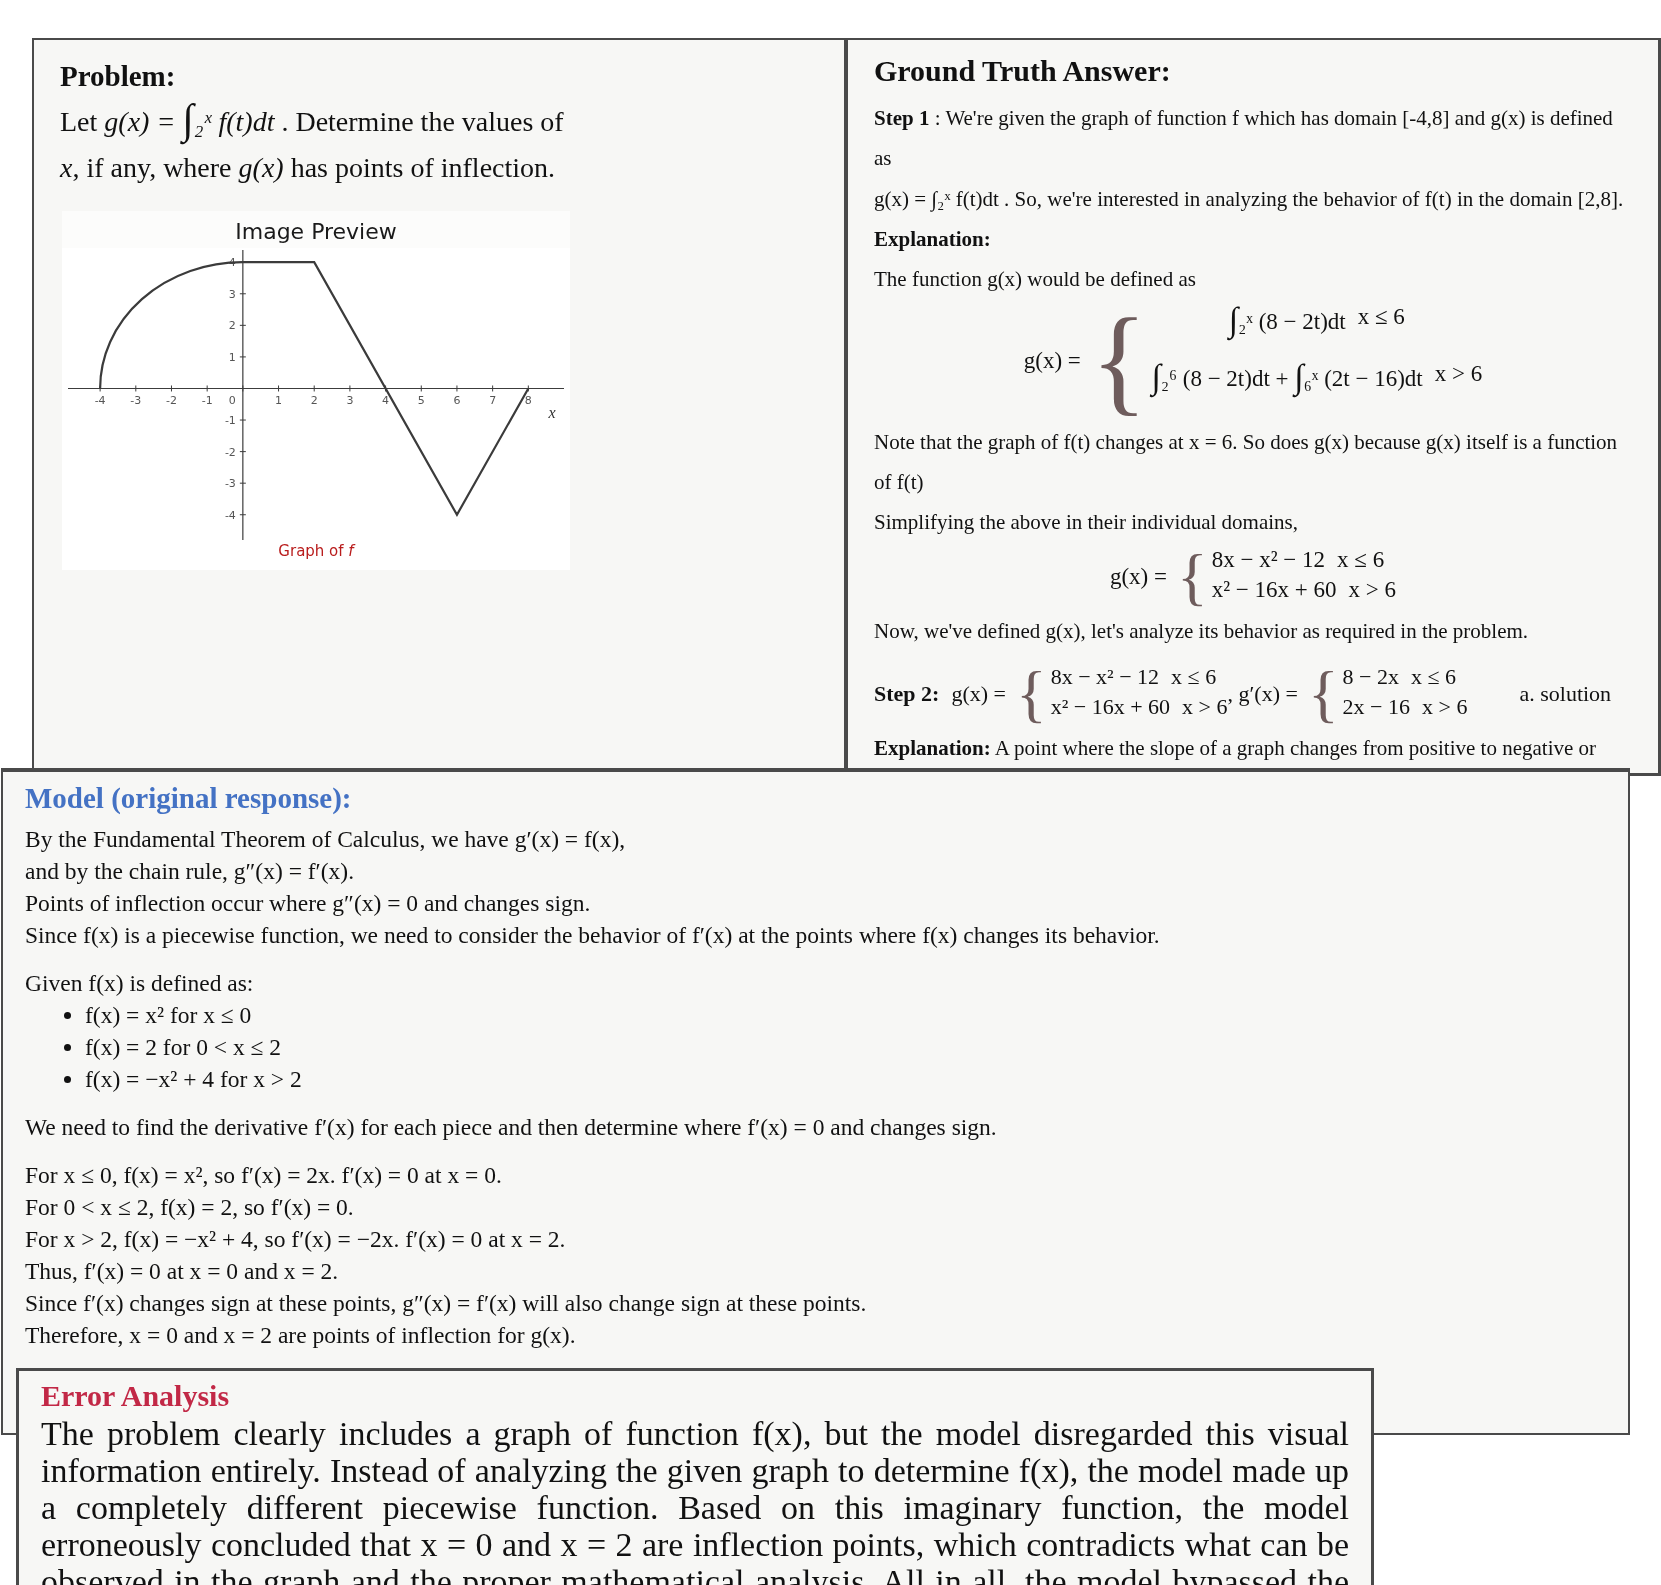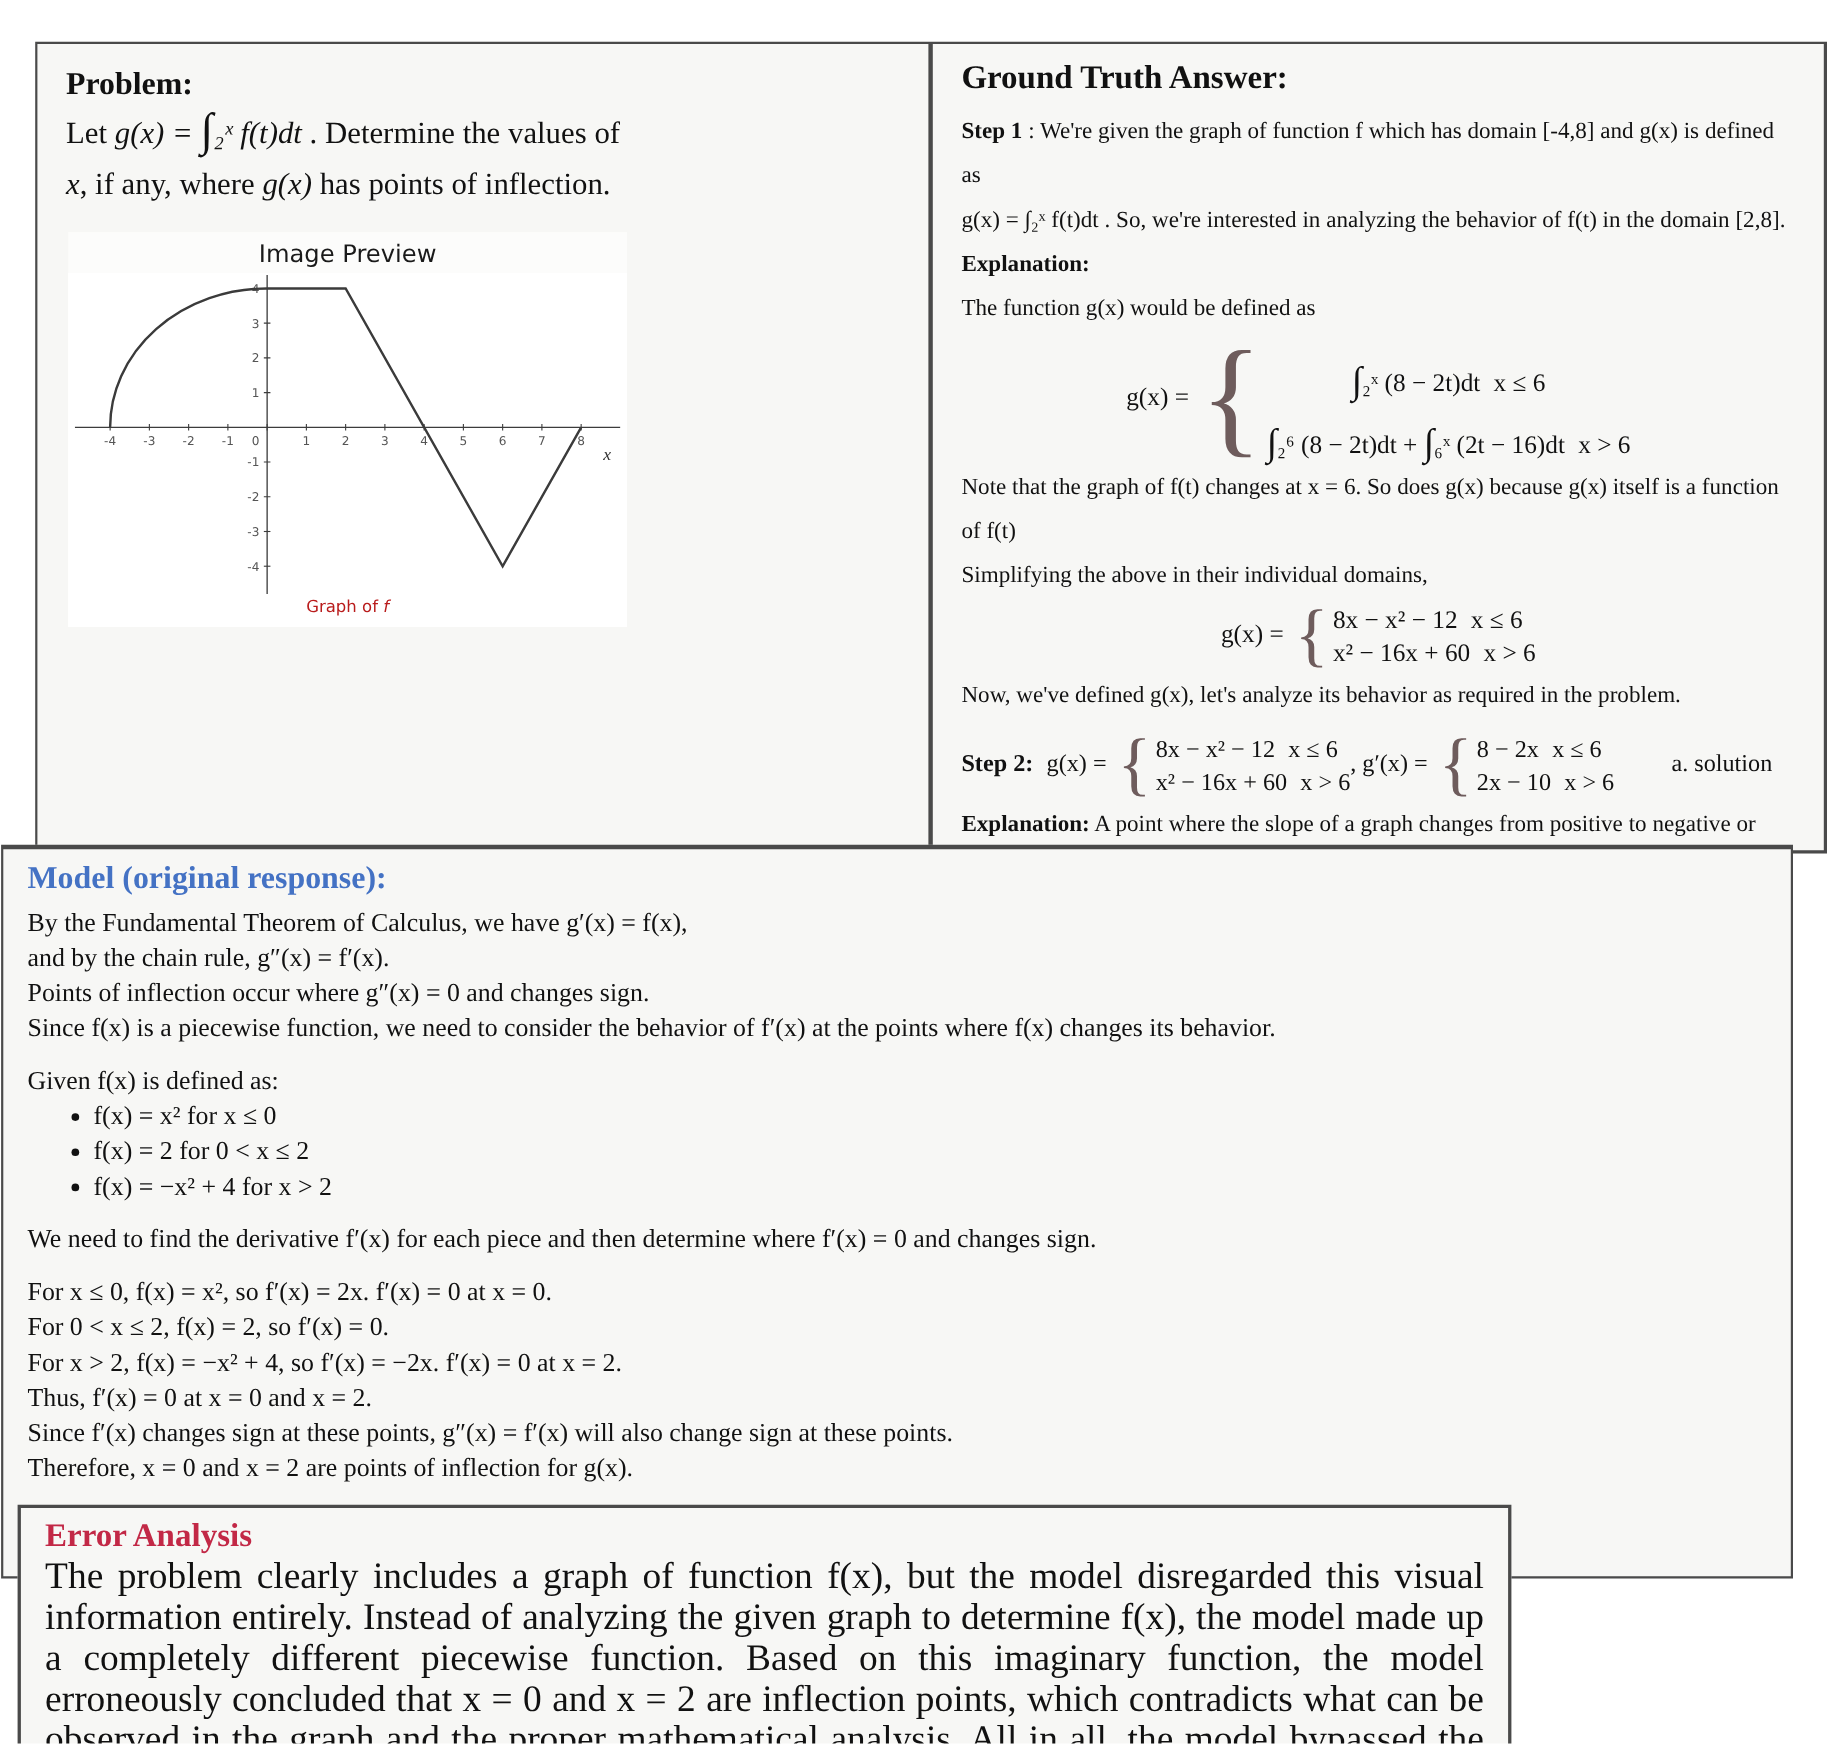--- a/index.html
+++ b/index.html
@@ -26,21 +26,21 @@
 
   .gt-title{font-size:30px;font-weight:bold;margin:6px 0 10px 0;}
   .gt-line{font-size:21px;line-height:1.92;}
   .eq{display:flex;justify-content:center;align-items:center;font-size:23px;margin:4px 0;}
   .eq-lhs{margin-right:10px;}
   .cases{display:inline-flex;align-items:center;}
   .brace{line-height:0.95;color:#6e5c5c;font-weight:normal;}
   .cases.big .brace{font-size:118px;}
   .cases.small .brace{font-size:64px;}
   .crows{display:flex;flex-direction:column;margin-left:4px;}
-  .crow{display:flex;align-items:flex-end;}
+  .crow{display:flex;align-items:flex-start;}
   .cases.center .crow{justify-content:center;}
   .cases.big .crow{min-height:57px;}
   .cases.small .crow{min-height:30px;}
   .crow .cond{margin-left:12px;}
   .intg{font-size:1.5em;line-height:0.8;position:relative;top:2px;}
   .step2{display:flex;align-items:center;font-size:22px;margin:12px 0 4px 0;}
   .step2 .b{margin-right:12px;}
   .step2-suffix{margin-left:52px;}
 
   .model-box{position:absolute;left:1px;top:768px;width:1629px;min-height:600px;
@@ -195,21 +195,21 @@
           </span>
         <span class="eq-lhs">, g′(x) =</span>
         <span class="cases small">
             <span class="brace">{</span>
             <span class="crows">
               <span class="crow">
                 <span class="expr">8 − 2x</span>
                 <span class="cond">x ≤ 6</span>
               </span>
               <span class="crow">
-                <span class="expr">2x − 10</span>
+                <span class="expr">2x − 16</span>
                 <span class="cond">x &gt; 6</span>
               </span>
             </span>
           </span>
         <span class="step2-suffix">a. solution</span>
       </div>
 
       <div class="gt-line">
         <span class="b">Explanation:</span><span> A point where the slope of a graph changes from positive to negative or</span>
       </div>

